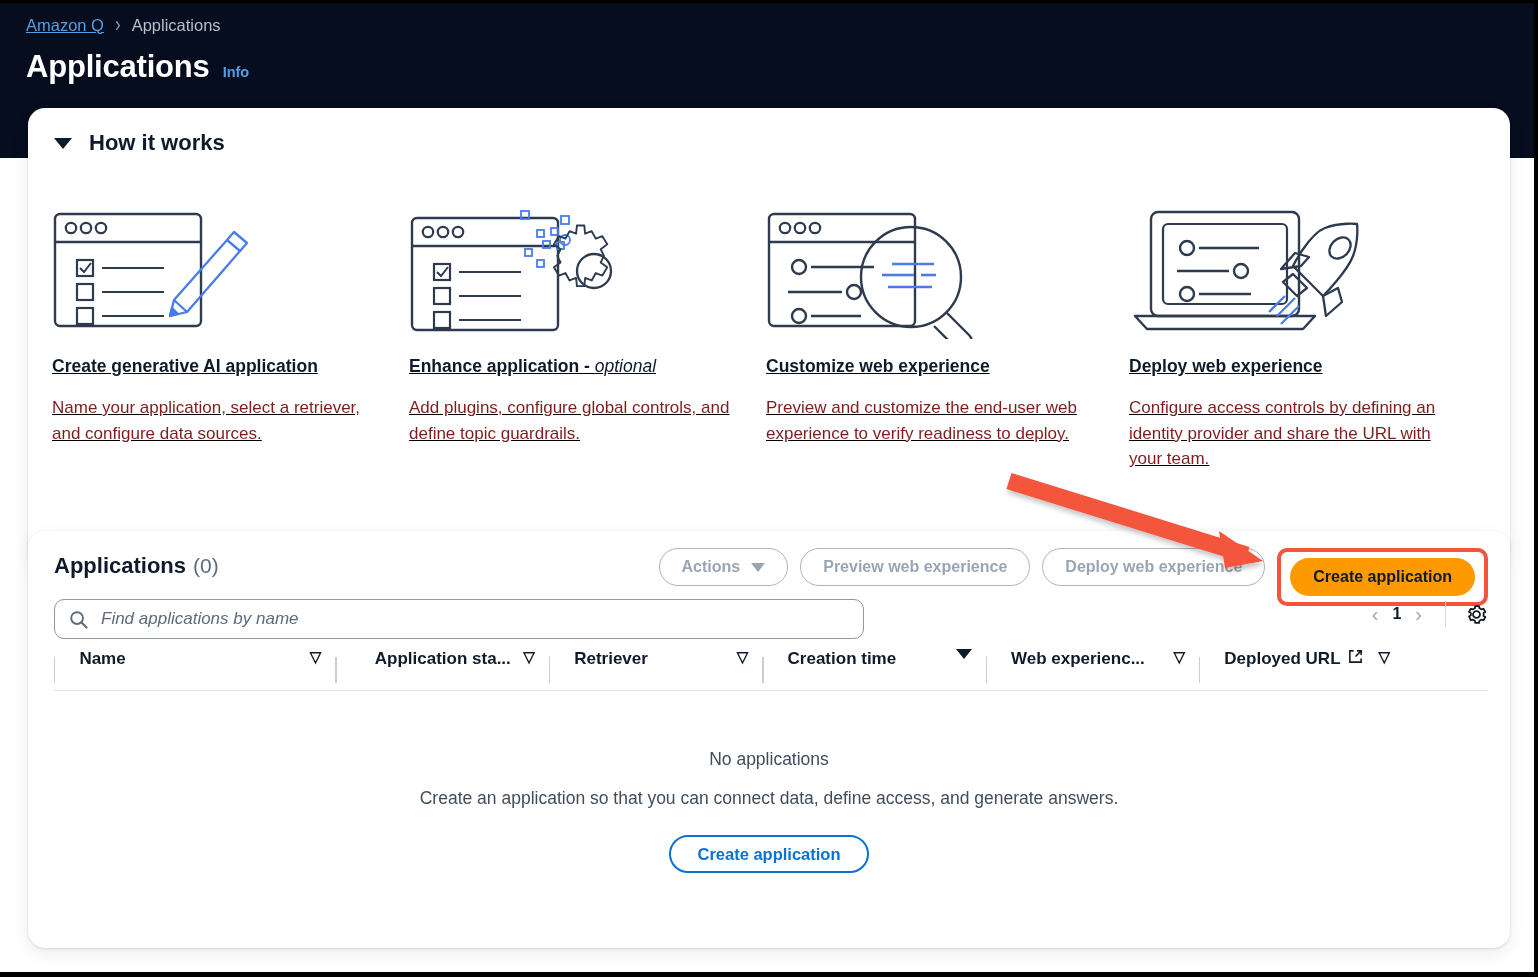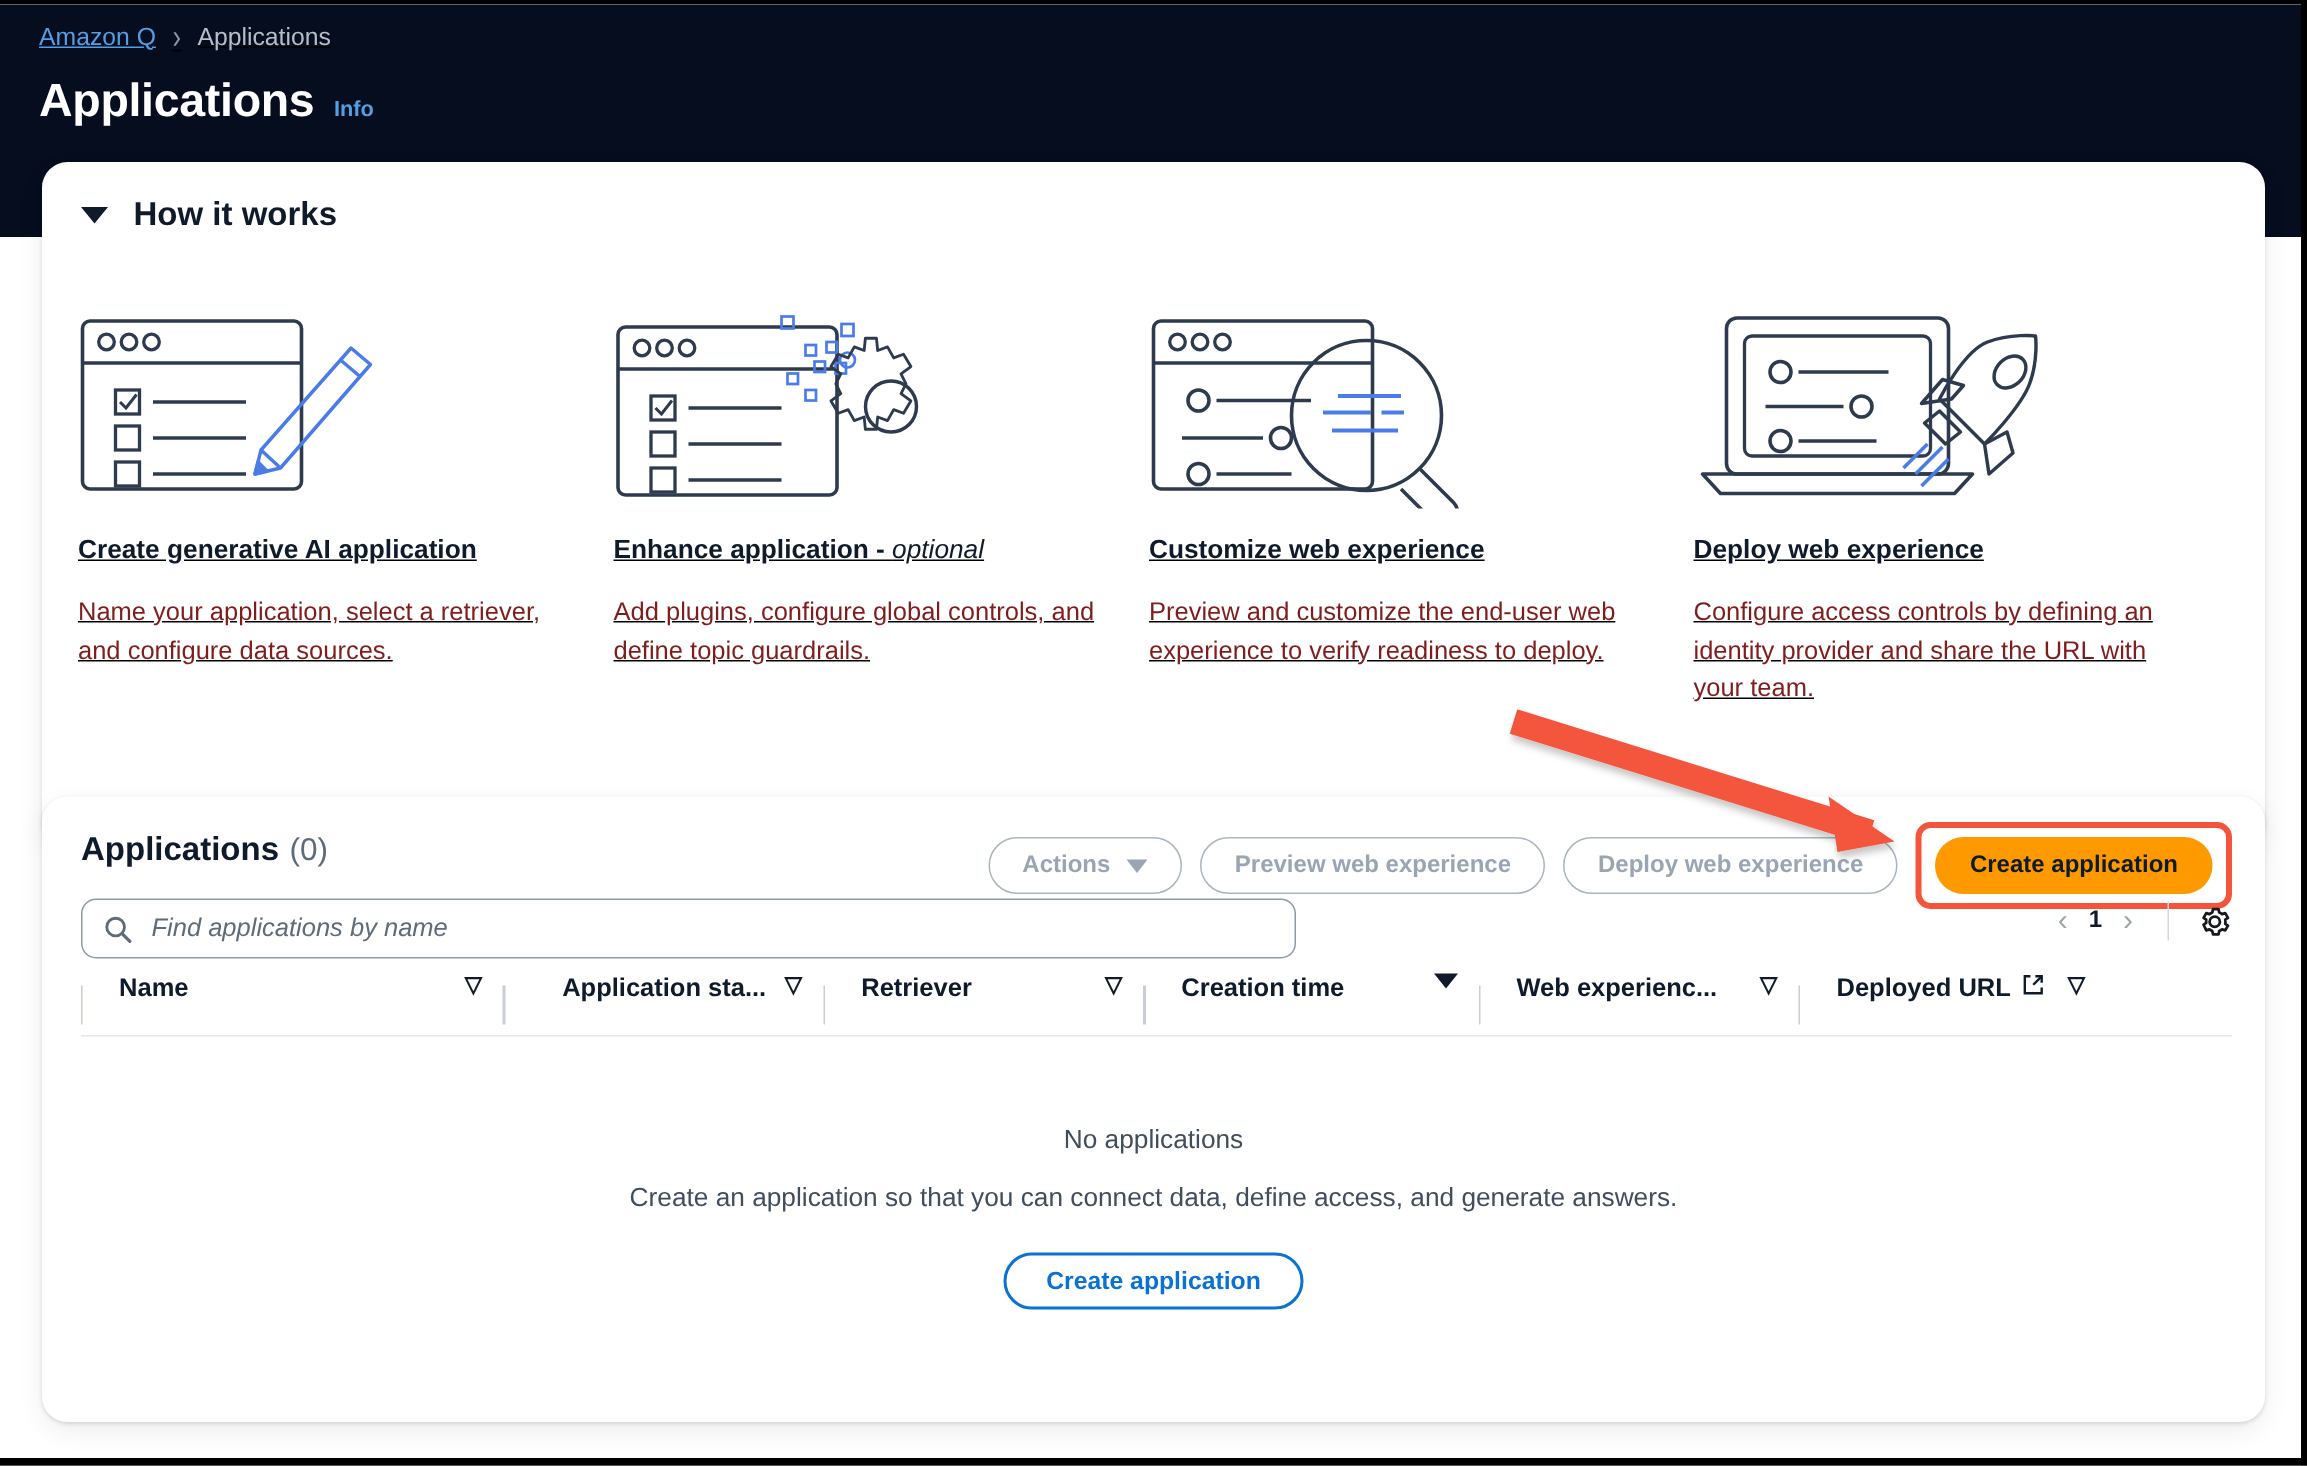--- a/index.html
+++ b/index.html
@@ -31,21 +31,20 @@
     height: 155px;
     background: #050d1f;
   }
   .breadcrumb {
     position: absolute;
     left: 26px; top: 12px;
     display: flex;
     align-items: center;
     gap: 11px;
     font-size: 16.5px;
-    text-decoration: underline;
   }
   .crumb-link {
     color: #539fe5;
     text-decoration: underline;
     cursor: pointer;
   }
   .crumb-sep {
     color: #8b96a6;
     font-size: 17px;
     font-weight: 300;
@@ -143,21 +142,20 @@
     align-items: baseline;
     gap: 7px;
   }
   .apps-title { font-size: 22px; font-weight: bold; color: #0f1b2a; }
   .apps-count { font-size: 21px; color: #5f6b7a; }
 
   .toolbar {
     position: absolute;
     right: 22px; top: 17px;
     display: flex;
-    align-items: center;
     gap: 12px;
   }
   .btn {
     height: 38px;
     border-radius: 19px;
     display: flex;
     align-items: center;
     justify-content: center;
     font-size: 16px;
     font-weight: bold;

